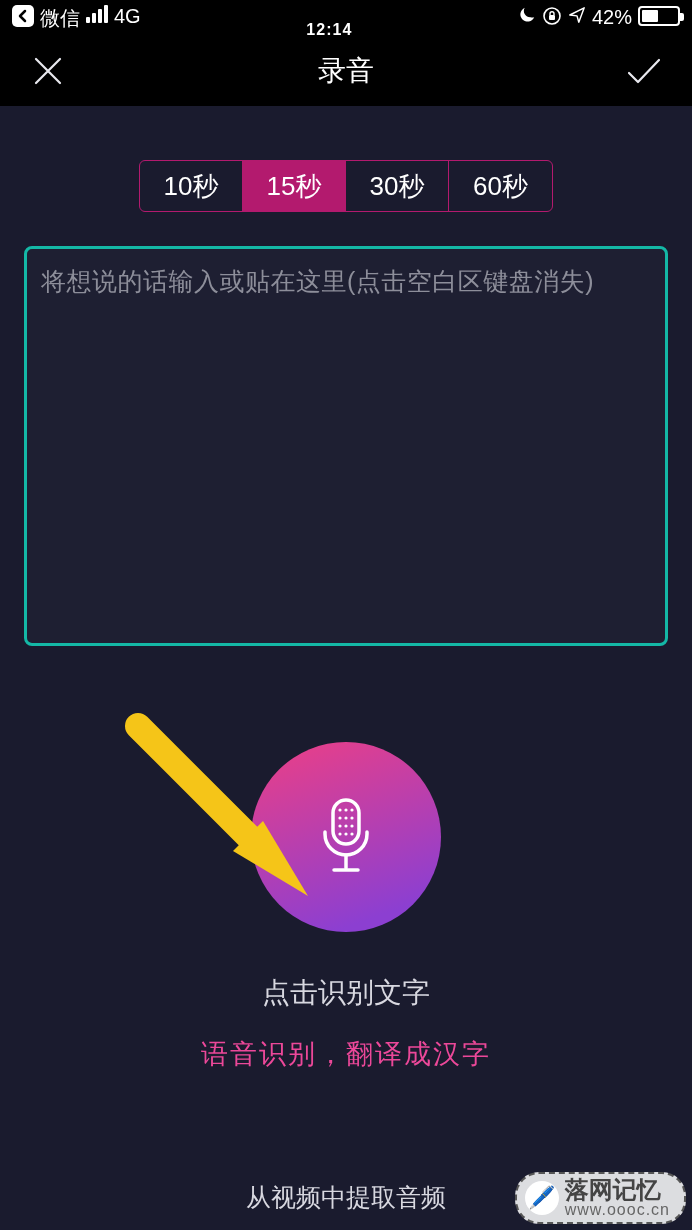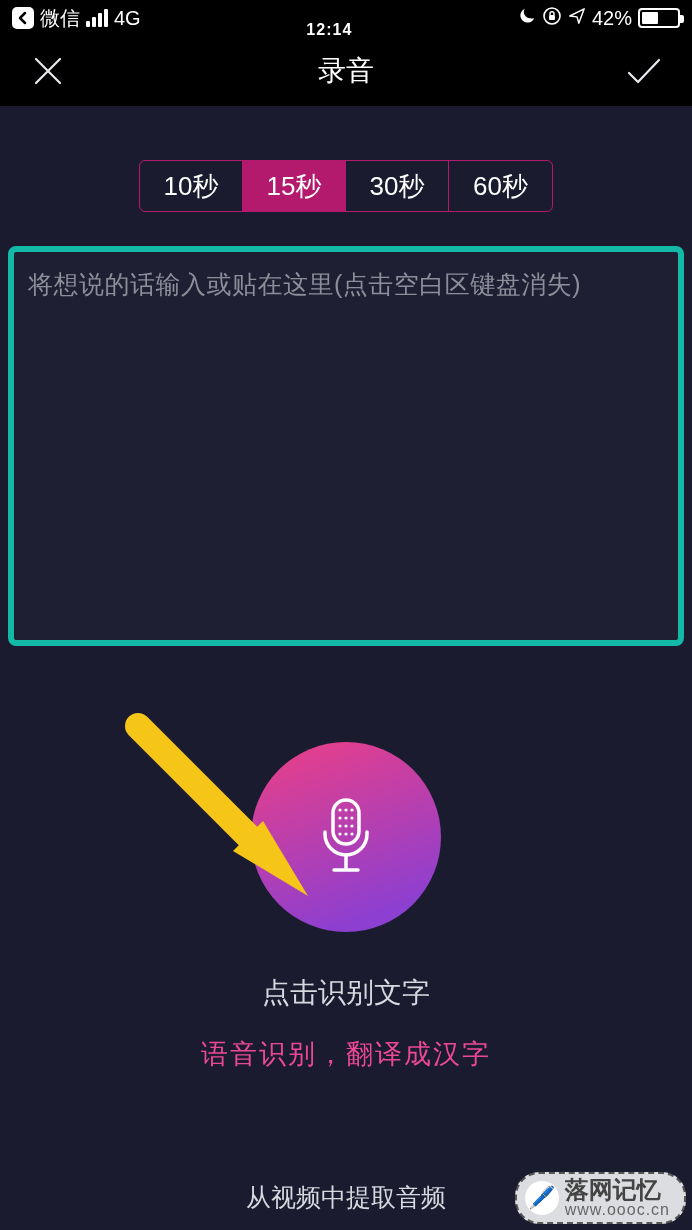--- a/index.html
+++ b/index.html
@@ -14,21 +14,21 @@
   .status-bar {
     height: 36px;
     background: #000;
     display: flex;
     align-items: center;
     justify-content: space-between;
     padding: 0 12px;
     font-size: 20px;
     font-weight: 500;
   }
-  .status-left, .status-right { display: flex; align-items: center; gap: 6px; }
+  .status-left, .status-right { display: flex; gap: 6px; }
   .status-center { font-weight: 600; font-size: 16px; letter-spacing: 1px; margin-top: 24px;}
   .back-chip {
     width: 22px; height: 22px; background:#fff; border-radius:5px;
     display:flex; align-items:center; justify-content:center;
   }
   .back-chip svg { display:block; }
   .signal-bars { display:flex; align-items:flex-end; gap:2px; height:18px; }
   .signal-bars span { width:4px; background:#fff; border-radius:1px; }
   .signal-bars span:nth-child(1){height:6px;}
   .signal-bars span:nth-child(2){height:10px;}
@@ -44,37 +44,37 @@
   
   .nav-bar {
     height: 70px;
     background: #000;
     display:flex; align-items:center; justify-content:space-between;
     padding: 0 26px;
   }
   .nav-title { font-size: 28px; font-weight:500; }
   .nav-btn { width:44px; height:44px; display:flex; align-items:center; justify-content:center; }
   
-  .content { padding: 0 8px; position:relative;margin-top:44px; }
+  .content { padding: 0 24px; position:relative;margin-top:44px; }
   .seg-wrap { display:flex; justify-content:center; margin-top: 54px; }
   .seg {
     display:flex; border:1.5px solid #b31a6e; border-radius:6px; overflow:hidden;
   }
   .seg button {
     width:103px; height:50px; background:transparent; border:none;
     color:#fff; font-size:26px; font-weight:500;
     border-right:1.5px solid #b31a6e;
   }
   .seg button:last-child{ border-right:none; }
   .seg button.active { background:#b31a6e; }
   
   .text-area {
     margin-top: 34px;
     height: 400px;
-    border:6px solid #14b8a6;
+    border:3px solid #14b8a6;
     border-radius:8px;
     background: rgba(255,255,255,0.02);
     padding: 16px 14px;
   }
   .placeholder { color:#8d8e9a; font-size:25px; letter-spacing:0.5px; }
   
   .arrow {
     position:absolute; left:118px; top:546px; pointer-events:none;
   }
   

